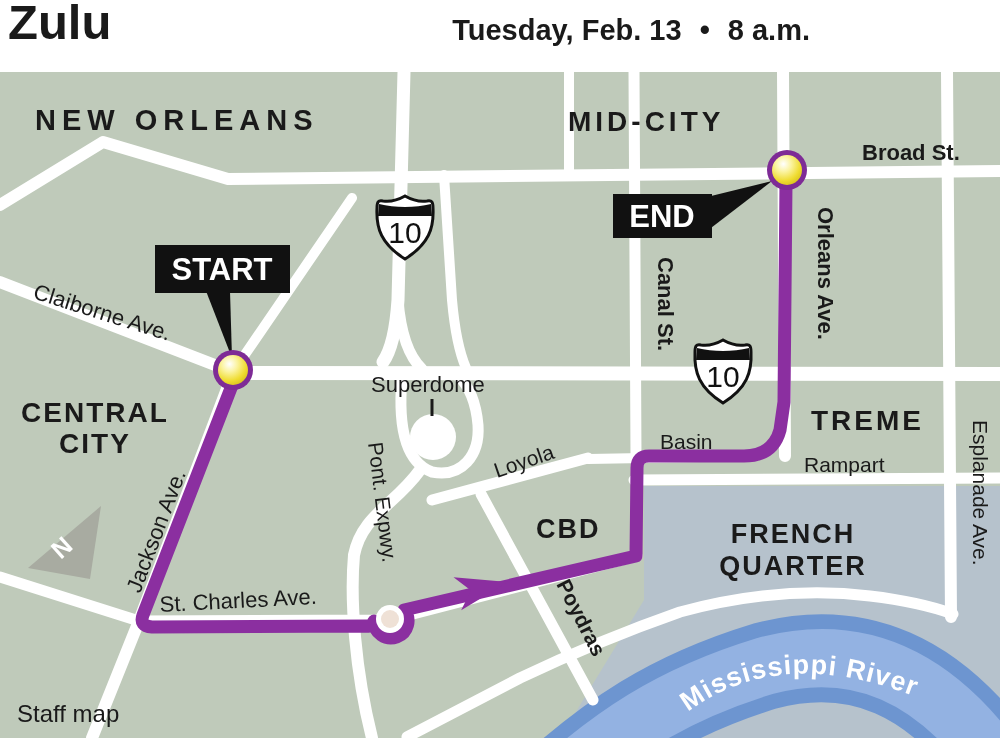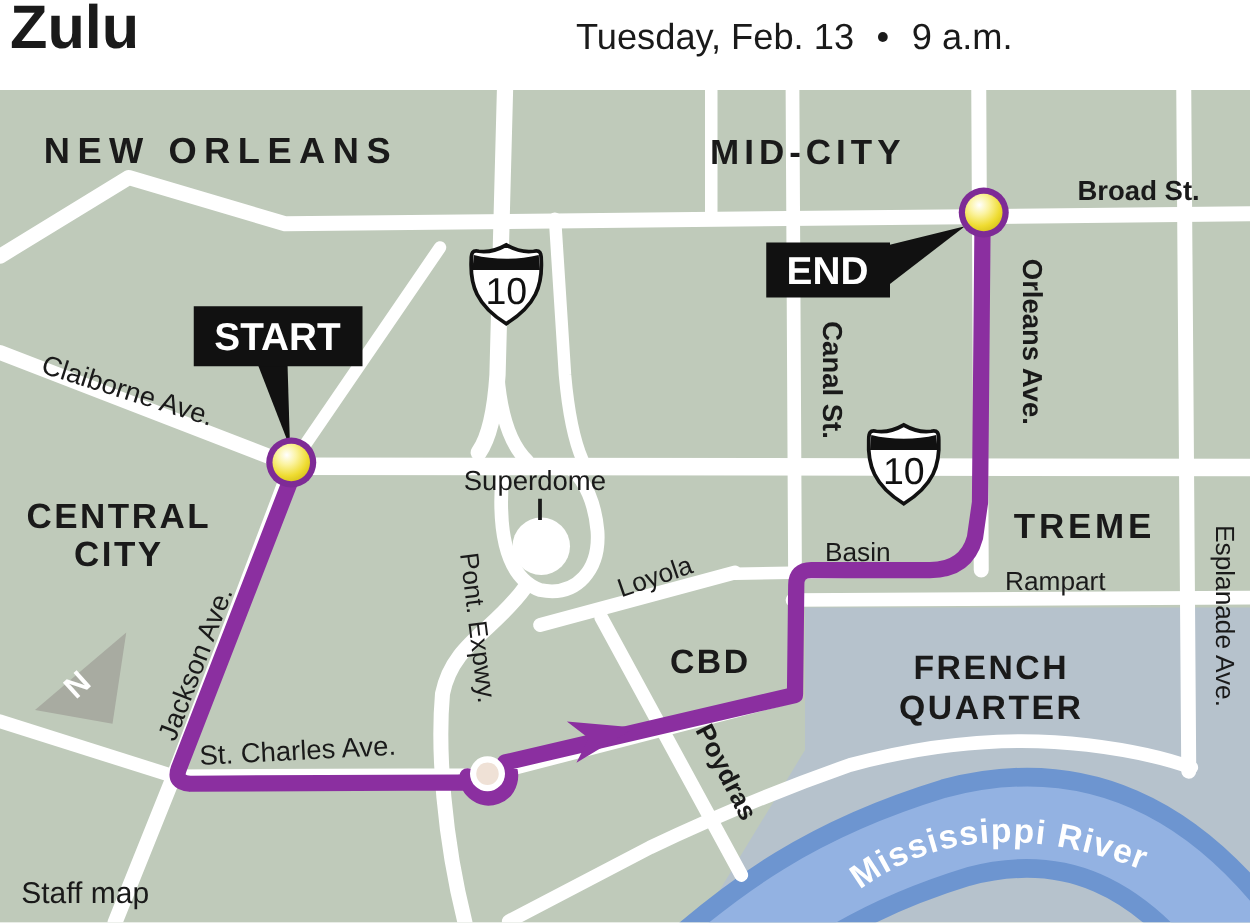--- a/index.html
+++ b/index.html
@@ -1,38 +1,38 @@
 <!DOCTYPE html>
 <html style="--land: #bfcaba; --french_quarter: #b6c2cc; --water_dark: #6d95d0; --water_light: #93b2e2; --road: #ffffff; --route: #8b2fa0; --marker_ring: #7e2b96; --marker_yellow: #efdc31; --ink: #1a1a1a; --compass_gray: #a8aba1; --circle_fill: #efe1d6;"><head>
 <meta charset="utf-8">
 <style>
   html,body{margin:0;padding:0;background:#ffffff;width:1000px;height:738px;overflow:hidden;}
   body{font-family:"Liberation Sans",sans-serif;}
   #header{position:relative;width:816px;height:72px;background:#ffffff;}
   #title{position:absolute;left:8px;top:-6px;font-size:49px;font-weight:bold;color:#1a1a1a;letter-spacing:0px;}
-  #dateline{position:absolute;right:6px;top:14px;font-size:29px;font-weight:normal;color:#1a1a1a;display:flex;gap:18px;align-items:flex-end;}
+  #dateline{position:absolute;right:6px;top:14px;font-size:29px;font-weight:bold;color:#1a1a1a;display:flex;gap:18px;align-items:flex-end;}
   #mapwrap{position:relative;width:1000px;height:666px;}
   svg{display:block;}
   svg text{font-family:"Liberation Sans",sans-serif;}
   .road{stroke:var(--road);fill:none;}
   .route{stroke:var(--route);fill:none;}
   .nb{font-weight:bold;fill:#1a1a1a;}
   .st{fill:#1a1a1a;}
   .stb{font-weight:bold;fill:#1a1a1a;}
   .boxlabel{font-weight:bold;fill:#ffffff;}
 </style>
 </head>
 <body>
 
 <div id="header">
   <div id="title">Zulu</div>
   <div id="dateline">
     <span>Tuesday, Feb. 13</span>
     <span>•</span>
-    <span>9 a.m.</span>
+    <span>8 a.m.</span>
   </div>
 </div>
 
 <div id="mapwrap">
 <svg width="1000" height="666" viewBox="0 72 1000 666">
   <defs>
     <radialGradient id="ballGrad" cx="38%" cy="30%" r="75%">
       <stop offset="0%" stop-color="#ffffff"></stop>
       <stop offset="35%" stop-color="#fbf3a0"></stop>
       <stop offset="75%" stop-color="#efdc31"></stop>

